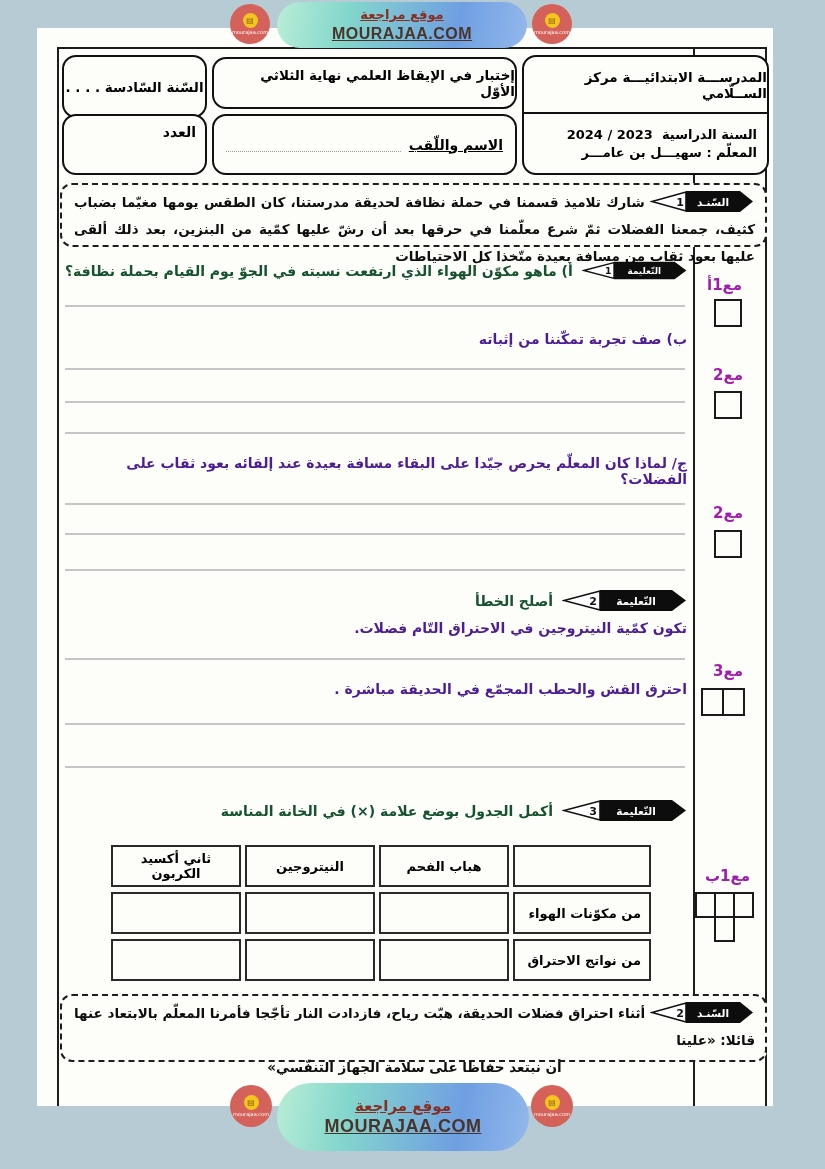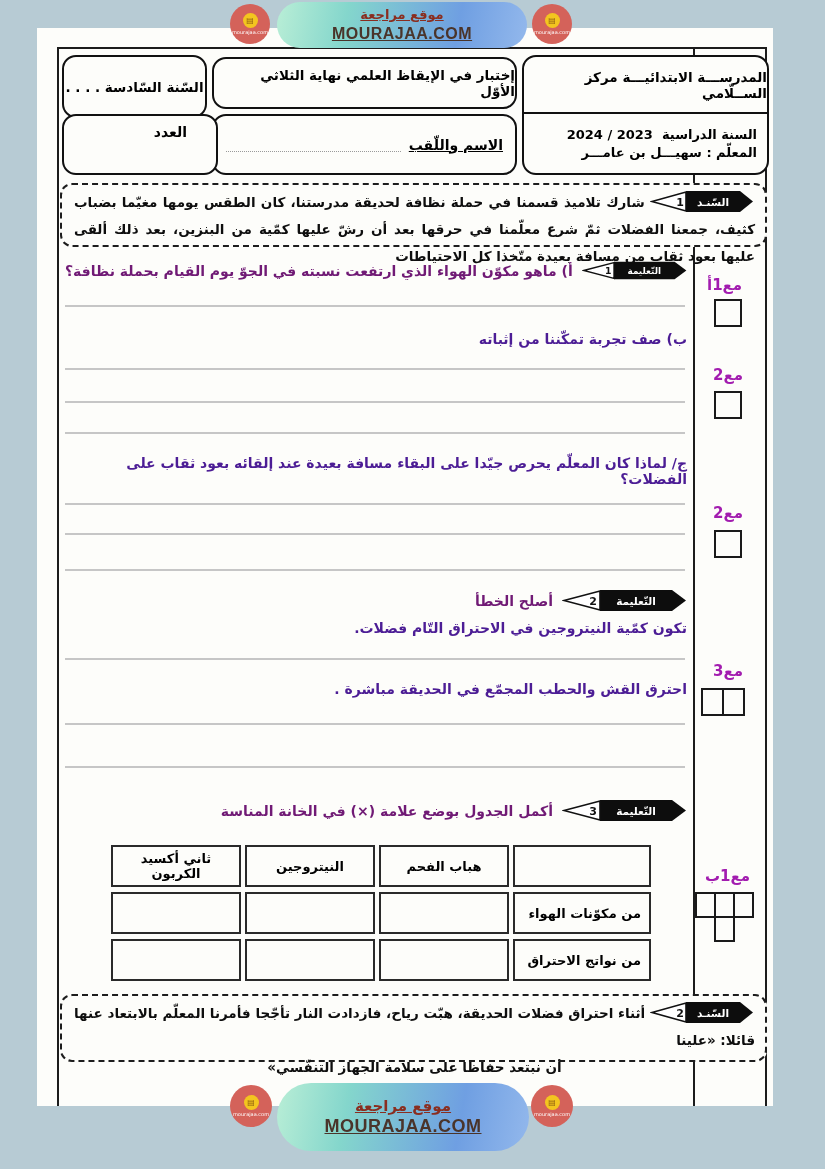--- a/index.html
+++ b/index.html
@@ -45,39 +45,39 @@
 
   
   .hbox{position:absolute;border:2.5px solid #111;border-radius:14px;background:#fdfdfa;box-sizing:border-box;z-index:5;}
   .school-box{left:485px;top:27px;width:247px;height:120px;display:flex;flex-direction:column;}
   .school-top{flex:0 0 55px;border-bottom:2px solid #111;display:flex;align-items:center;justify-content:center;font-size:13.5px;font-weight:bold;}
   .school-bottom{flex:1;display:flex;flex-direction:column;justify-content:center;padding:0 10px;gap:3px;font-size:13px;font-weight:bold;margin-left:16px;}
   .title-box{left:175px;top:29px;width:305px;height:52px;display:flex;align-items:center;justify-content:center;font-size:13.5px;font-weight:bold;padding-left:7px;}
   .name-box{left:175px;top:86px;width:305px;height:61px;display:flex;align-items:center;padding:0 12px;gap:8px;font-size:14px;font-weight:bold;text-decoration:underline;}
   .name-fill{flex:1;border-bottom:1.5px dotted #9a9a9a;height:14px;}
   .grade-box{left:25px;top:27px;width:145px;height:63px;display:flex;align-items:center;justify-content:center;font-size:13.5px;font-weight:bold;}
-  .num-box{left:25px;top:86px;width:156px;height:61px;font-size:14px;font-weight:bold;padding:8px 29px 0 0;box-sizing:border-box;}
+  .num-box{left:25px;top:86px;width:145px;height:61px;font-size:14px;font-weight:bold;padding:8px 9px 0 0;box-sizing:border-box;}
 
   
   .support-box{
     position:absolute;left:23px;width:707px;border:2.5px dashed #1d1d1d;border-radius:12px;
     box-sizing:border-box;background:#fdfdfa;z-index:6;padding:4px 10px 4px 12px;
   }
   .support-text{margin:0;font-size:13.5px;font-weight:bold;line-height:27px;text-align:justify;color:#0e0e0e;}
   .center-line{display:block;text-align:center;}
 
   
   .pencil{vertical-align:-7px;}
   .pencil text{font-family:"DejaVu Sans",sans-serif;}
   .p-body{fill:#ffffff;font-size:10.5px;font-weight:bold;}
   .p-num{fill:#111;font-size:11px;font-weight:bold;}
 
   
   .q-row{position:absolute;left:28px;width:622px;display:flex;align-items:center;gap:9px;z-index:4;}
-  .q-text{font-size:14px;font-weight:bold;color:#701a75;white-space:nowrap;}
+  .q-text{font-size:14px;font-weight:bold;color:#14532d;white-space:nowrap;}
   .q-block{position:absolute;left:28px;width:622px;font-size:14px;font-weight:bold;color:#4c1d95;z-index:4;}
   .ans-line{position:absolute;left:28px;width:620px;border-top:2px solid #c6c6c6;z-index:3;}
 
   
   .fill-table{
     position:absolute;left:70px;top:812px;border-collapse:separate;border-spacing:4px 5px;z-index:4;
   }
   .fill-table td{border:2px solid #2a2a2a;height:36px;background:#fdfdfa;font-size:13px;font-weight:bold;text-align:center;vertical-align:middle;}
   .fill-table td.rh{width:125px;text-align:right;padding-right:8px;}
   .fill-table td.ch,.fill-table td.cell{width:124px;}

